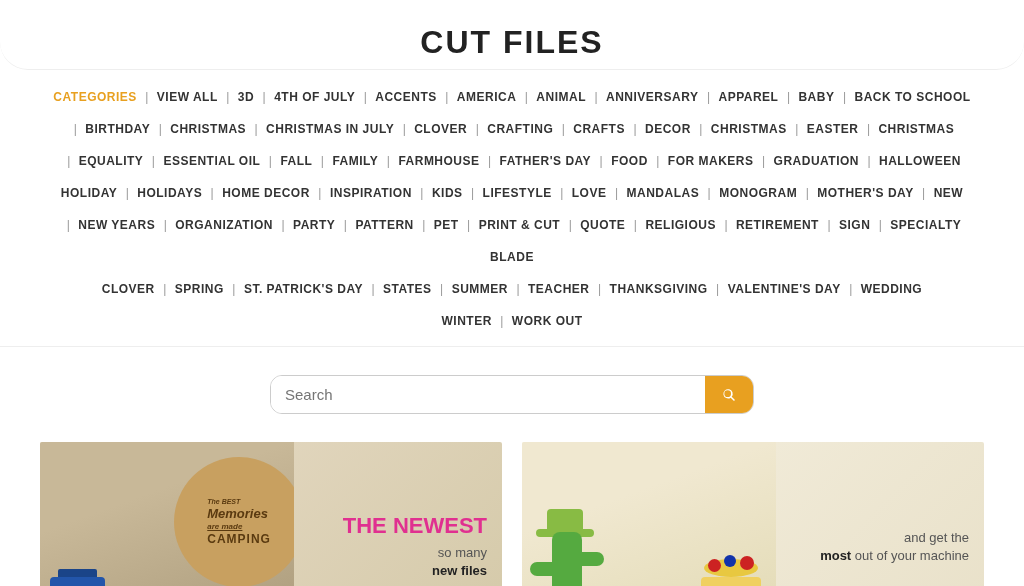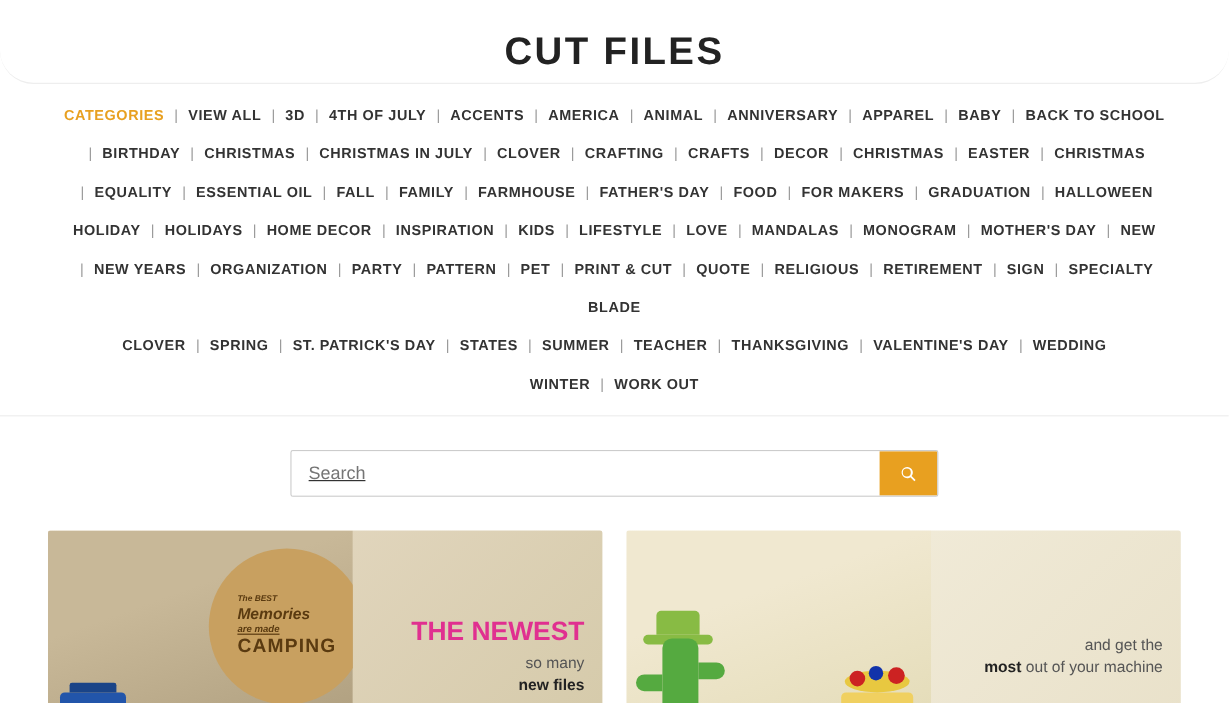--- a/index.html
+++ b/index.html
@@ -50,25 +50,24 @@
     }
 
     
     .search-section {
       display: flex;
       justify-content: center;
       padding: 28px 20px;
     }
     .search-container {
       display: flex;
-      width: 540px;
+      width: 484px;
       border: 1px solid #ccc;
-      border-radius: 2px;
+      border-radius: 12px;
       overflow: hidden;
-      text-decoration: underline;
     }
     .search-input {
       flex: 1;
       border: none;
       outline: none;
       padding: 10px 14px;
       font-size: 15px;
       color: #888;
     }
     .search-button {
@@ -138,21 +137,21 @@
     }
     .camping-circle-inner {
       text-align: left;
       color: #5a3a10;
       font-size: 9px;
       font-weight: 900;
       line-height: 1.2;
     }
     .camping-circle-inner .best { font-size: 7px; font-style: italic; }
     .camping-circle-inner .memories { font-size: 13px; font-style: italic; font-weight: 900; }
-    .camping-circle-inner .camping-word { font-size: 16px; font-weight: 900; letter-spacing: 1px; }
+    .camping-circle-inner .camping-word { font-size: 12px; font-weight: 900; letter-spacing: 1px; }
     .cooler-shape {
       position: absolute;
       bottom: 30px;
       left: 10px;
       width: 55px;
       height: 45px;
       background: #2255aa;
       border-radius: 4px;
     }
     .cooler-shape::before {

